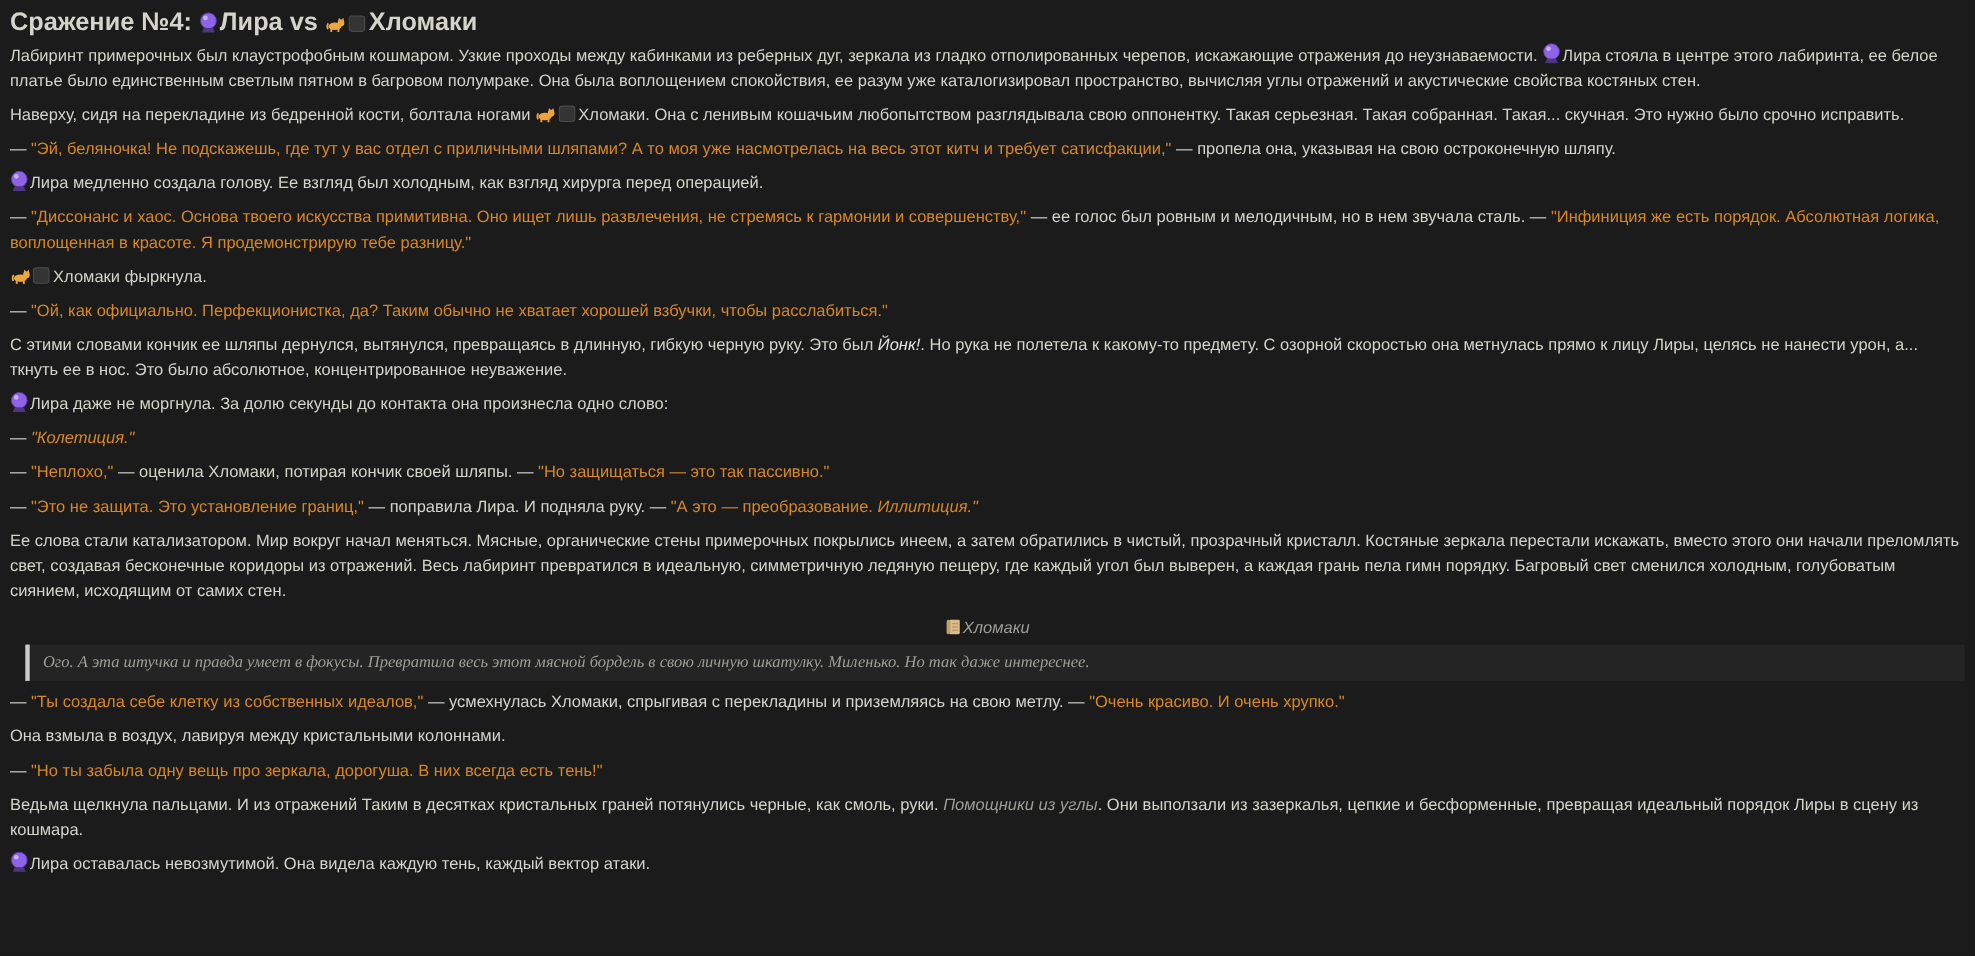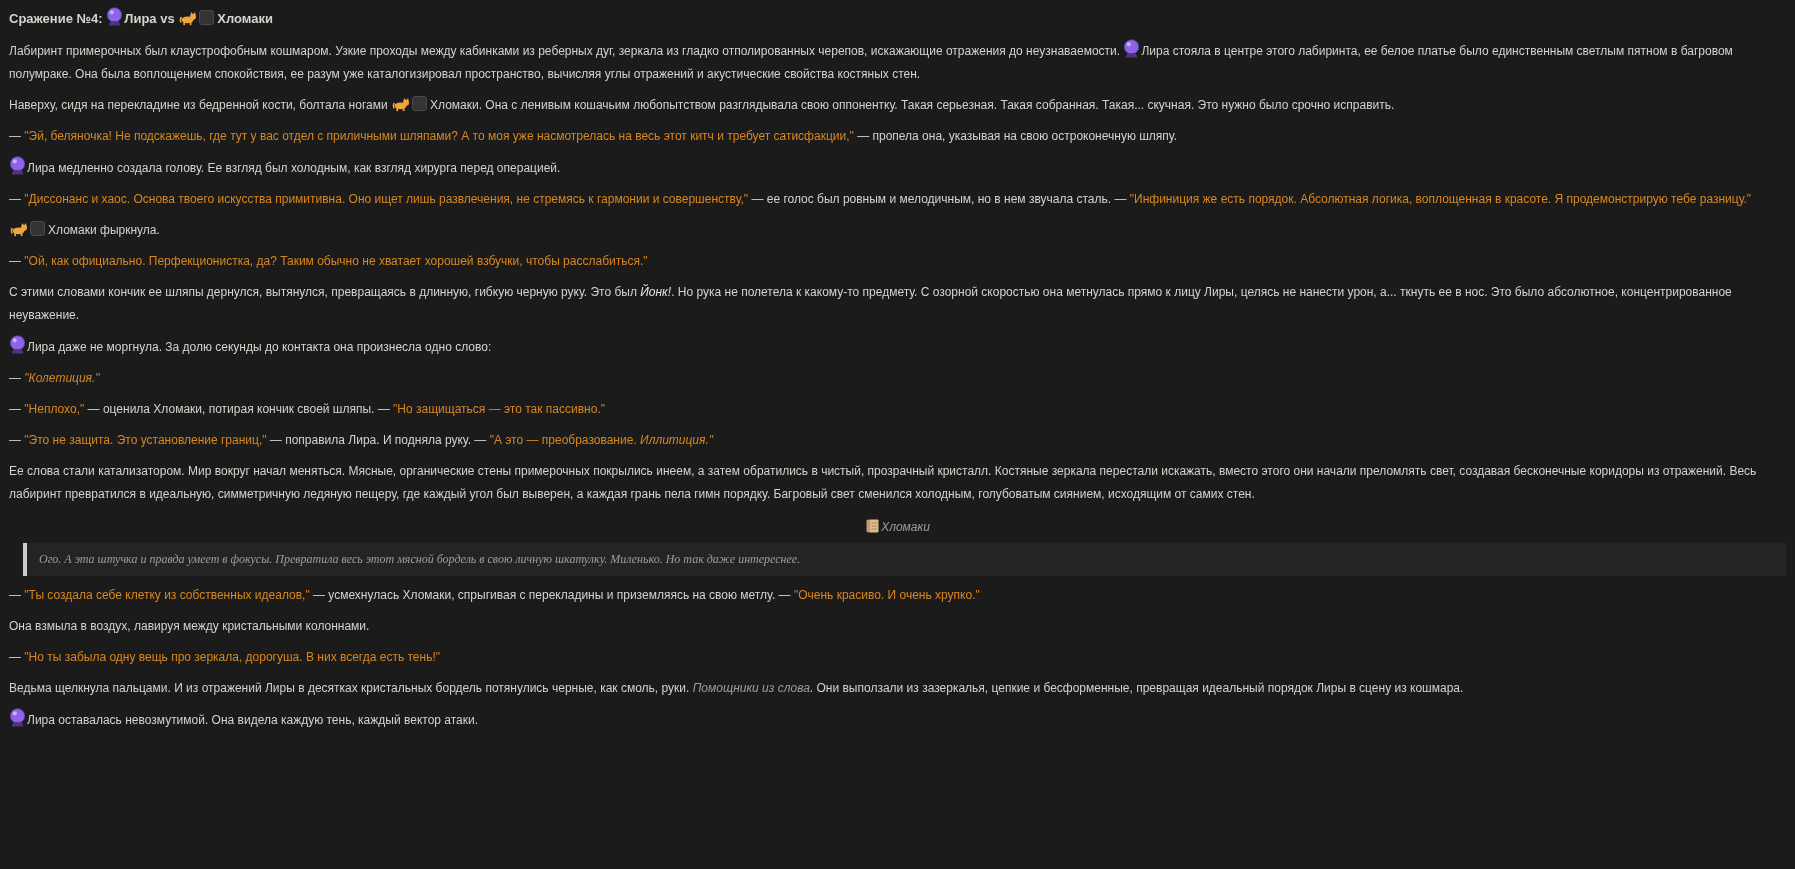--- a/index.html
+++ b/index.html
@@ -13,28 +13,28 @@
   }
   *{box-sizing:border-box;margin:0;padding:0;}
   html,body{width:1795px;height:869px;overflow:hidden;}
   body{
     background:var(--bg);
     font-family:"Liberation Sans","DejaVu Sans",sans-serif;
     color:var(--text);
     padding:5px 9px 0 9px;
   }
   h1.battle-title{
-    font-size:13px;
+    font-size:23px;
     font-weight:700;
     color:var(--title);
     margin:2px 0 4px 0;
     line-height:24px;
   }
   .para{
-    font-size:12px;
+    font-size:15px;
     line-height:23px;
     margin:8px 0;
   }
   .para-center{
     text-align:center;
     color:var(--muted);
     font-style:italic;
     margin:10px 0 0 0;
   }
   blockquote.para{
@@ -133,20 +133,20 @@
           <rect x="4" y="1.5" width="9.5" height="13" rx="1" fill="#ddbb8e"></rect>
           <rect x="1.5" y="1.5" width="3.6" height="13" rx="1.8" fill="#c49d6a"></rect>
           <line x1="6.5" y1="5" x2="12" y2="5" stroke="#b08c5c" stroke-width="1"></line>
           <line x1="6.5" y1="8" x2="12" y2="8" stroke="#b08c5c" stroke-width="1"></line>
           <line x1="6.5" y1="11" x2="12" y2="11" stroke="#b08c5c" stroke-width="1"></line>
         </svg></span> <span class="seg-i">Хломаки</span></div>
     <blockquote class="para"><span class="seg-i">Ого. А эта штучка и правда умеет в фокусы. Превратила весь этот мясной бордель в свою личную шкатулку. Миленько. Но так даже интереснее.</span></blockquote>
     <div class="para"><span class="seg-n">— </span><span class="seg-q">"Ты создала себе клетку из собственных идеалов,"</span><span class="seg-n"> — усмехнулась Хломаки, спрыгивая с перекладины и приземляясь на свою метлу. — </span><span class="seg-q">"Очень красиво. И очень хрупко."</span></div>
     <div class="para"><span class="seg-n">Она взмыла в воздух, лавируя между кристальными колоннами.</span></div>
     <div class="para"><span class="seg-n">— </span><span class="seg-q">"Но ты забыла одну вещь про зеркала, дорогуша. В них всегда есть тень!"</span></div>
-    <div class="para"><span class="seg-n">Ведьма щелкнула пальцами. И из отражений Лиры в десятках кристальных бордель потянулись черные, как смоль, руки. </span><span class="seg-i">Помощники из слова</span><span class="seg-n">. Они выползали из зазеркалья, цепкие и бесформенные, превращая идеальный порядок Лиры в сцену из кошмара.</span></div>
+    <div class="para"><span class="seg-n">Ведьма щелкнула пальцами. И из отражений Таким в десятках кристальных граней потянулись черные, как смоль, руки. </span><span class="seg-i">Помощники из углы</span><span class="seg-n">. Они выползали из зазеркалья, цепкие и бесформенные, превращая идеальный порядок Лиры в сцену из кошмара.</span></div>
     <div class="para"><span class="ico"><svg width="17" height="19" viewBox="0 0 16 18">
           <circle cx="8" cy="7.5" r="6.8" fill="#8f63e8"></circle>
           <circle cx="8" cy="7.5" r="6.8" fill="none" stroke="#5a3fa0" stroke-width="0.8"></circle>
           <circle cx="5.4" cy="5" r="2" fill="#cdb9f5" opacity="0.9"></circle>
           <path d="M4 13.6 L12 13.6 L13.6 17.6 L2.4 17.6 Z" fill="#4d357f"></path>
         </svg></span> <span class="seg-n">Лира оставалась невозмутимой. Она видела каждую тень, каждый вектор атаки.</span></div>
   </div>
 
 </body></html>

